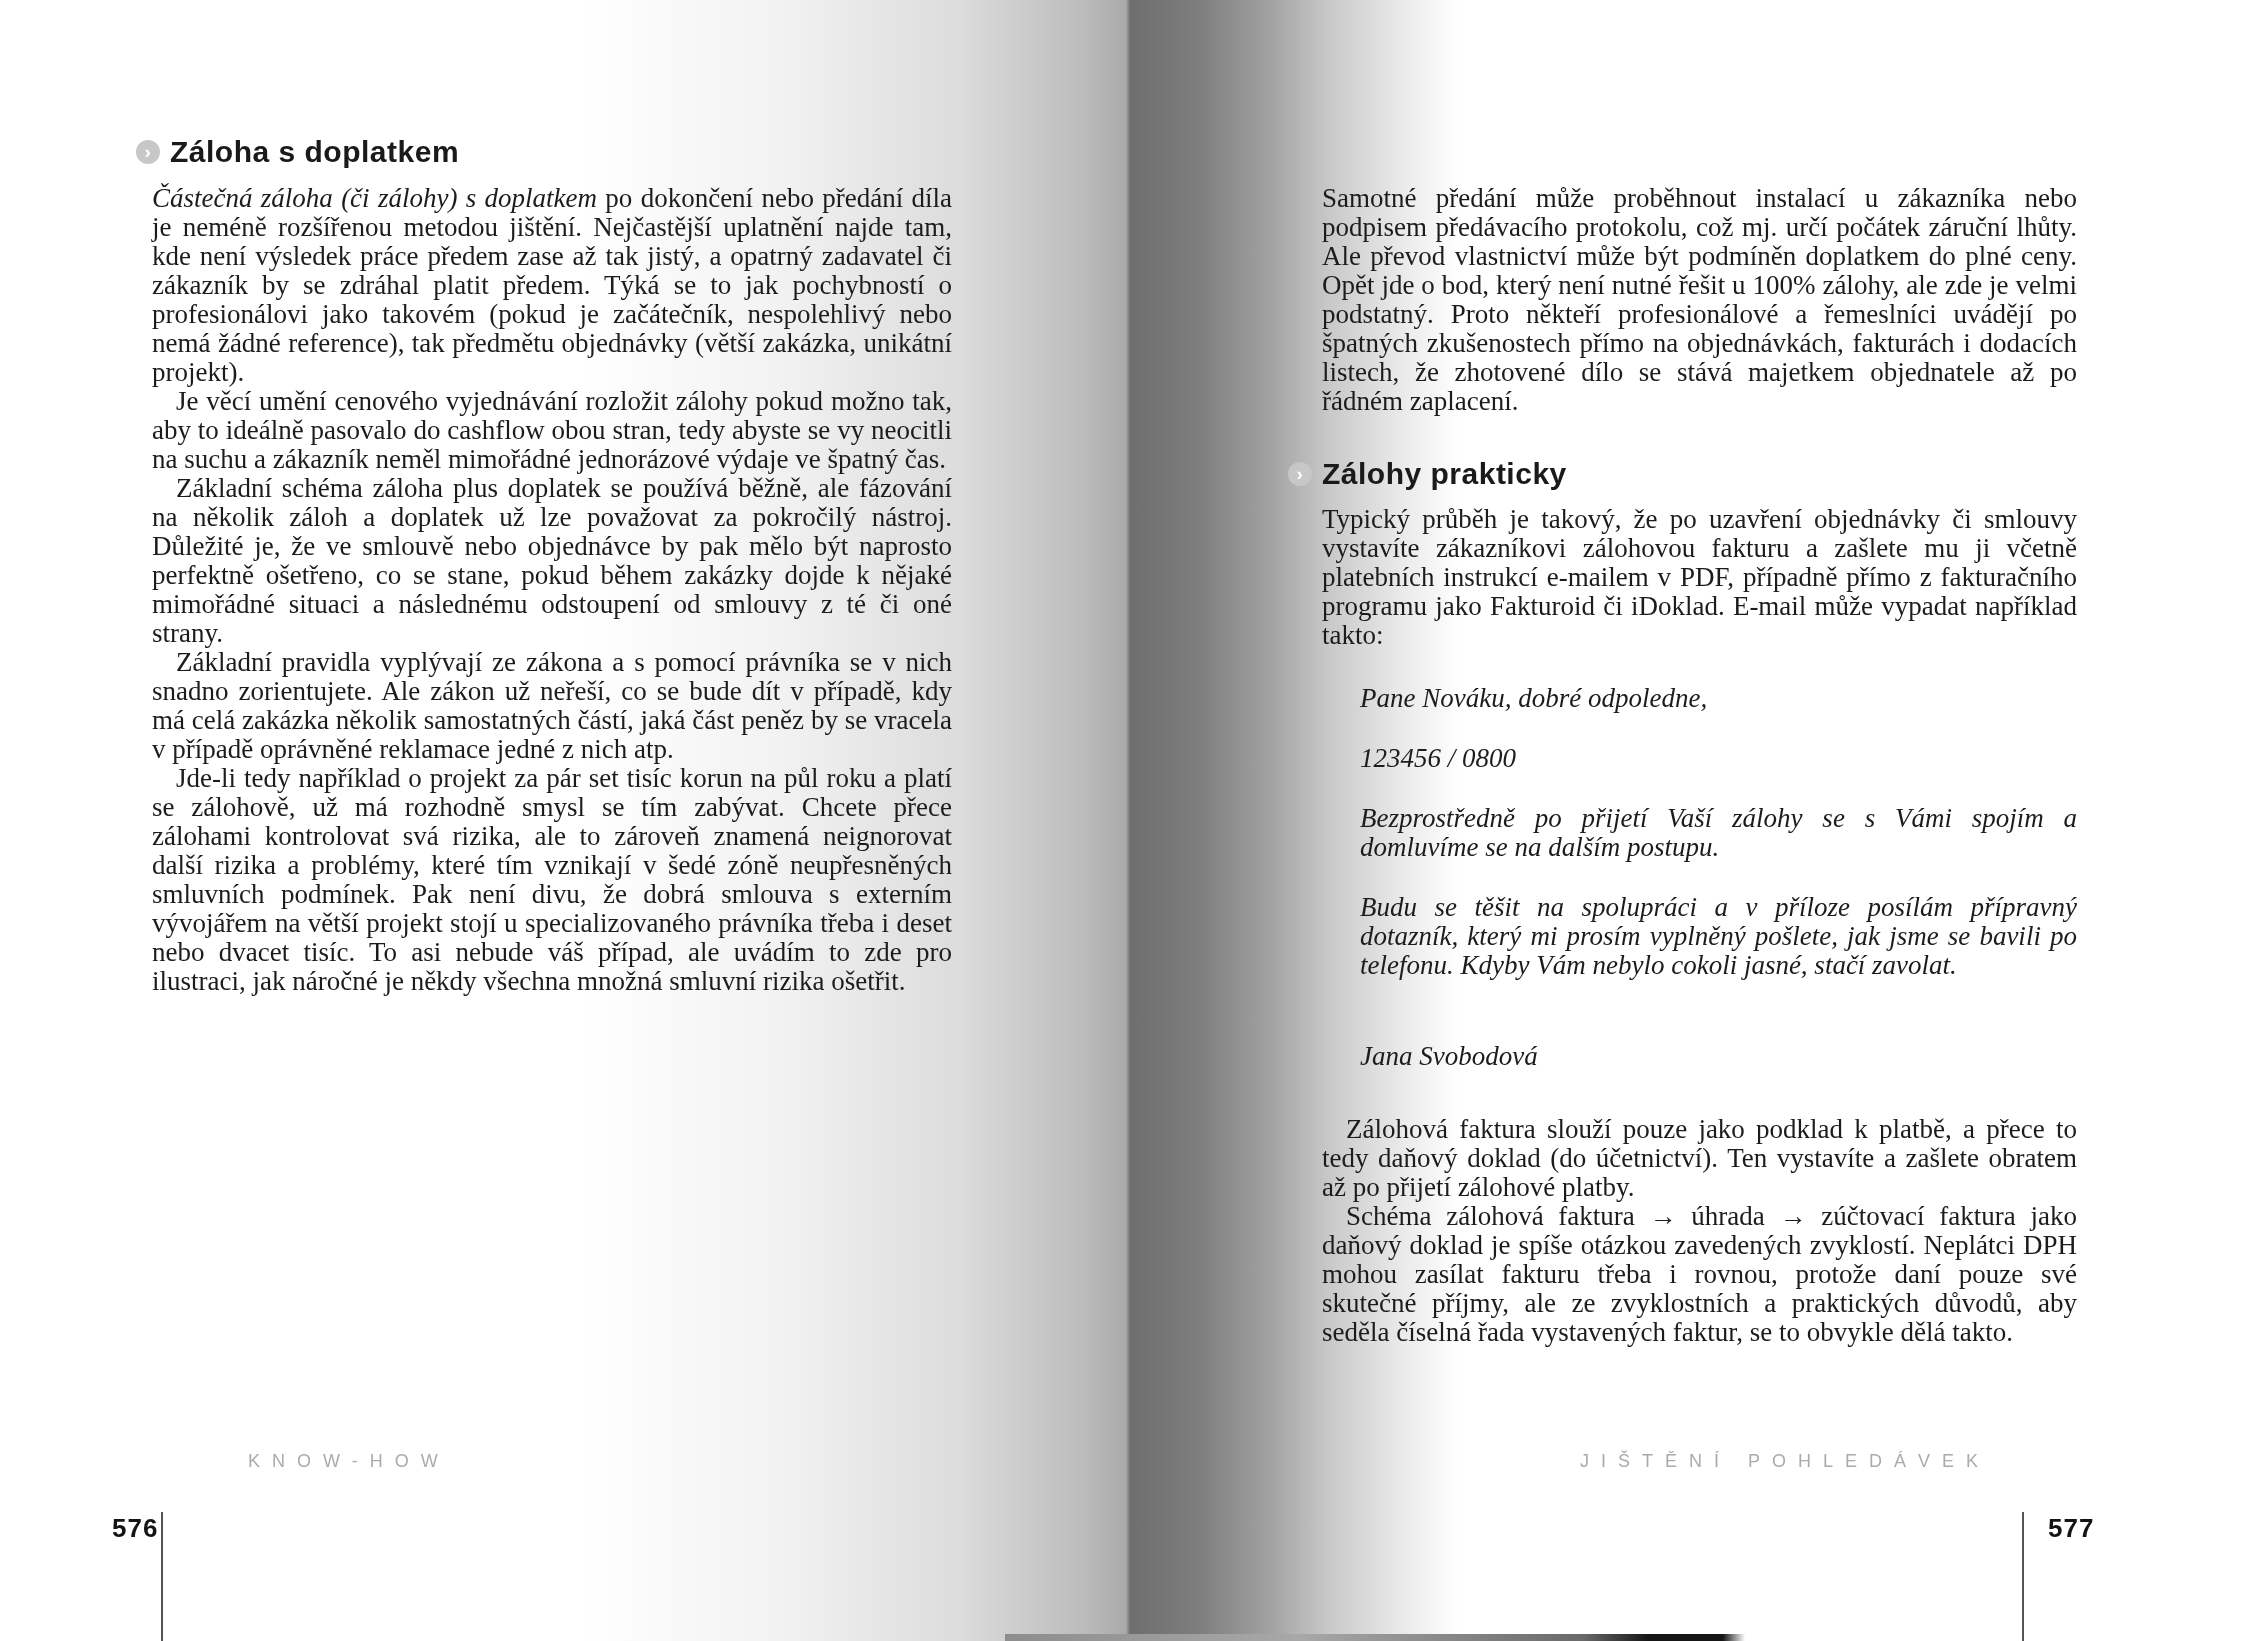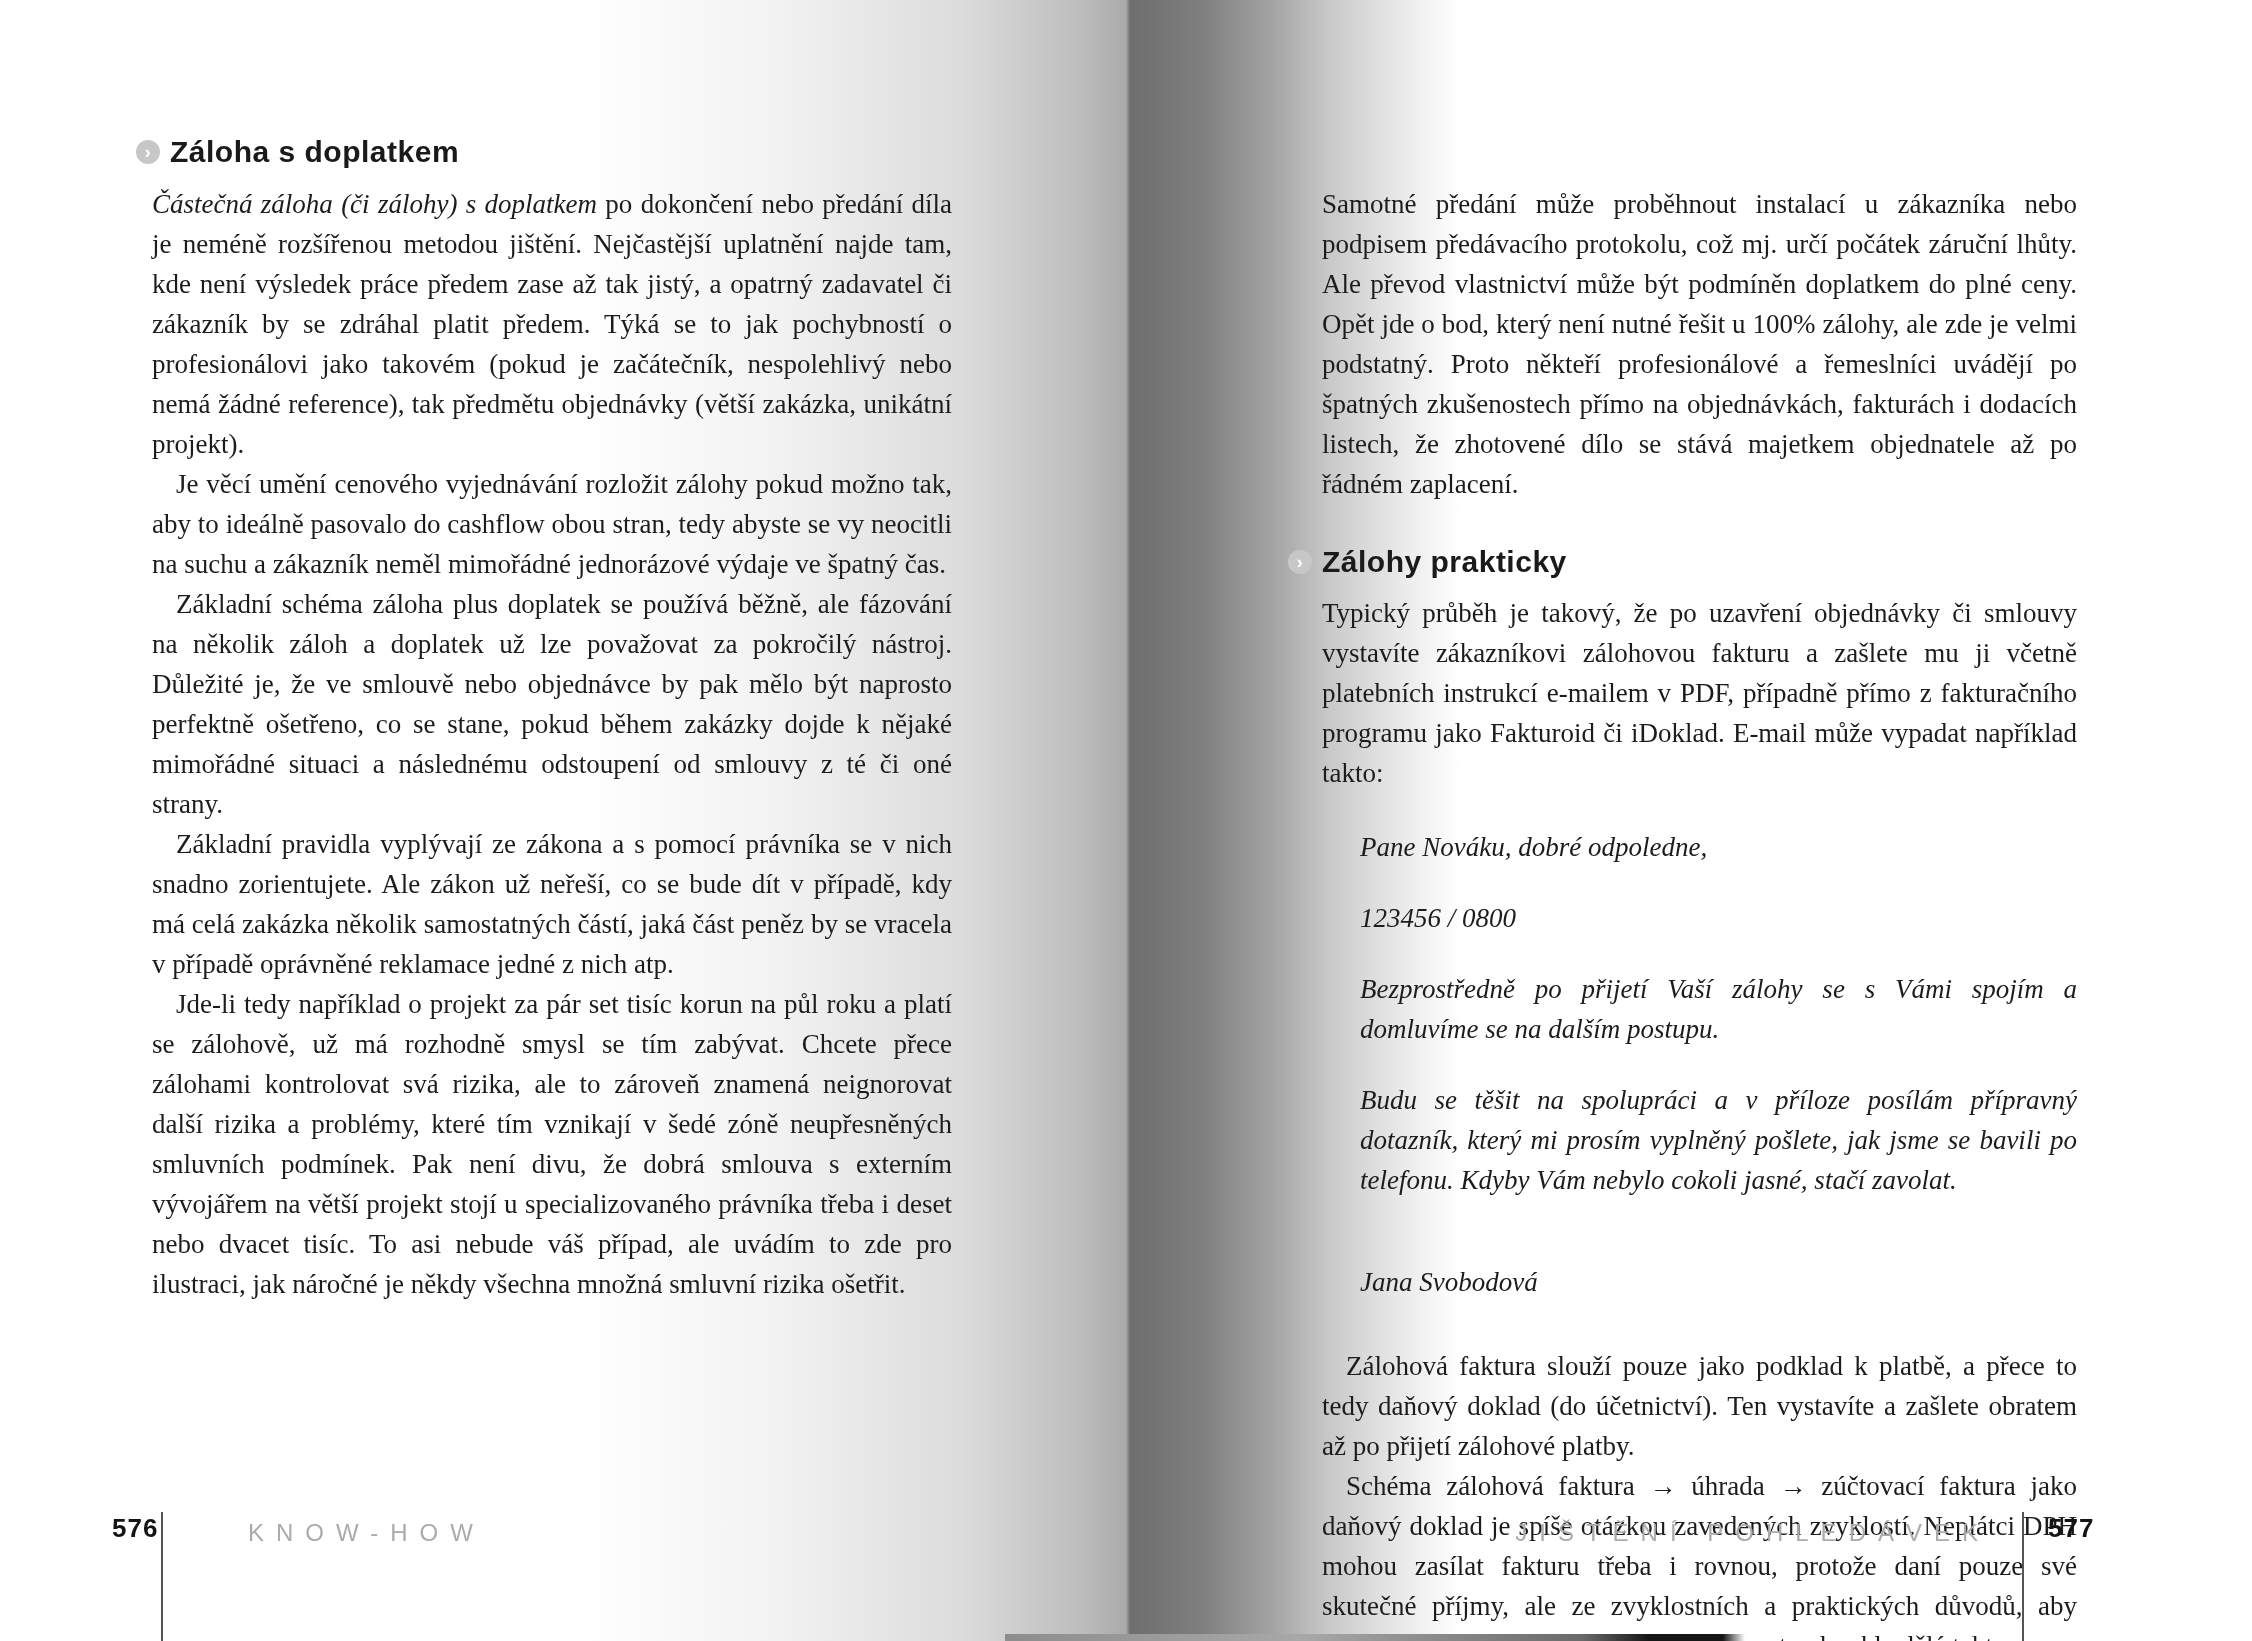--- a/index.html
+++ b/index.html
@@ -9,21 +9,21 @@
     font-family:"Liberation Serif",serif;
     background:linear-gradient(90deg,
       #ffffff 0px,#ffffff 580px,#f2f2f2 780px,#dcdcdc 960px,#bdbdbd 1080px,
       #aaaaaa 1126px,#6e6e6e 1130px,#7e7e7e 1200px,#a2a2a2 1270px,
       #c9c9c9 1330px,#e9e9e9 1400px,#ffffff 1460px,#ffffff 2252px);
   }
   .column{position:absolute;}
   .col-left{left:152px;top:134px;width:800px;}
   .col-right{left:1322px;top:184px;width:755px;}
   .body-text p{
-    margin:0;font-size:27px;line-height:40px;text-align:justify;
+    margin:0;font-size:27px;line-height:29px;text-align:justify;
     text-indent:24px;
   }
   .body-text p.no-indent{text-indent:0;}
   .section-heading{
     position:relative;font-family:"Liberation Sans",sans-serif;font-weight:700;
     font-size:30px;line-height:36px;color:#1a1a1a;letter-spacing:0.5px;
   }
   .col-left .section-heading{padding-left:18px;margin:0 0 14px 0;}
   .col-right .section-heading{margin:40px 0 13px 0;}
   .section-icon{
@@ -37,22 +37,22 @@
   .email-block{margin:34px 0 44px 38px;font-style:italic;}
   .email-block p{text-align:justify;text-indent:0;margin:0 0 31px 0;}
   .email-block p.account{margin:14px 0 31px 0;}
   .email-block p.signature{margin:62px 0 0 0;}
   .footer-pagenum{
     position:absolute;top:1513px;
     font-family:"Liberation Sans",sans-serif;font-weight:700;font-size:26px;
     color:#141414;letter-spacing:1px;
   }
   .footer-label{
-    position:absolute;top:1519px;
-    font-family:"Liberation Sans",sans-serif;font-weight:500;font-size:24px;
+    position:absolute;top:1451px;
+    font-family:"Liberation Sans",sans-serif;font-weight:500;font-size:18px;
     color:#ababab;letter-spacing:12px;white-space:nowrap;
   }
   .footer-rule{position:absolute;top:1512px;bottom:0;width:2px;background:#555;}
   .rule-left{left:161px;}
   .rule-right{left:2022px;}
   .num-left{left:112px;}
   .num-right{left:2048px;}
   .label-left{left:248px;}
   .label-right{right:262px;text-align:right;}
   .book-edge{

